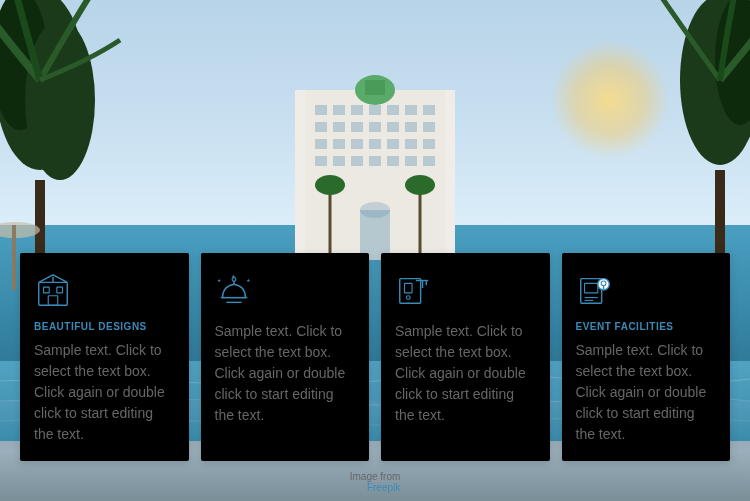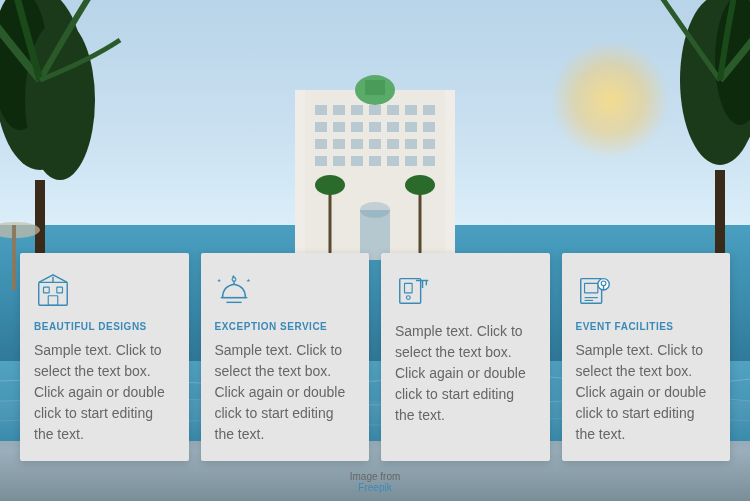--- a/index.html
+++ b/index.html
@@ -61,21 +61,21 @@
       bottom: 40px;
       left: 20px;
       right: 20px;
       display: flex;
       gap: 12px;
       z-index: 10;
     }
 
     .card {
       flex: 1;
-      background: #e5e5e5;
+      background: #000000;
       padding: 18px 14px 16px;
       border-radius: 2px;
       box-shadow: 0 2px 8px rgba(0,0,0,0.15);
       min-height: 190px;
     }
 
     .card-icon {
       width: 40px;
       height: 40px;
       margin-bottom: 10px;
@@ -102,21 +102,21 @@
       width: 38px;
       height: 38px;
     }
 
     
     .attribution {
       position: absolute;
       bottom: 8px;
       left: 50%;
       transform: translateX(-50%);
-      text-align: center;
+      text-align: right;
       z-index: 5;
     }
 
     .attribution-line1 {
       font-size: 10px;
       color: #666;
     }
 
     .attribution-line2 {
       font-size: 10px;
@@ -256,21 +256,20 @@
         <line x1="6" y1="28" x2="34" y2="28" stroke="#3a8ab8" stroke-width="1.5"></line>
         <line x1="20" y1="14" x2="20" y2="10" stroke="#3a8ab8" stroke-width="1.5"></line>
         <circle cx="20" cy="9" r="2" stroke="#3a8ab8" stroke-width="1.2" fill="none"></circle>
         <line x1="12" y1="33" x2="28" y2="33" stroke="#3a8ab8" stroke-width="1.5"></line>
 
         <text x="2" y="12" fill="#3a8ab8" font-size="5">★</text>
         <text x="33" y="12" fill="#3a8ab8" font-size="5">★</text>
         <text x="17" y="7" fill="#3a8ab8" font-size="5">★</text>
       </svg>
     </div>
-    <div class="card-title">EXCEPTION SERVICE</div>
     <div class="card-text">Sample text. Click to select the text box. Click again or double click to start editing the text.</div>
   </div>
 
   <div class="card">
     <div class="card-icon">
       <svg class="icon-svg" viewBox="0 0 40 40" fill="none" xmlns="http://www.w3.org/2000/svg">
 
         <rect x="5" y="8" width="22" height="26" rx="1" stroke="#3a8ab8" stroke-width="1.5" fill="none"></rect>
         <rect x="10" y="13" width="8" height="10" rx="0.5" stroke="#3a8ab8" stroke-width="1.2" fill="none"></rect>
         <line x1="22" y1="10" x2="35" y2="10" stroke="#3a8ab8" stroke-width="1.5"></line>

